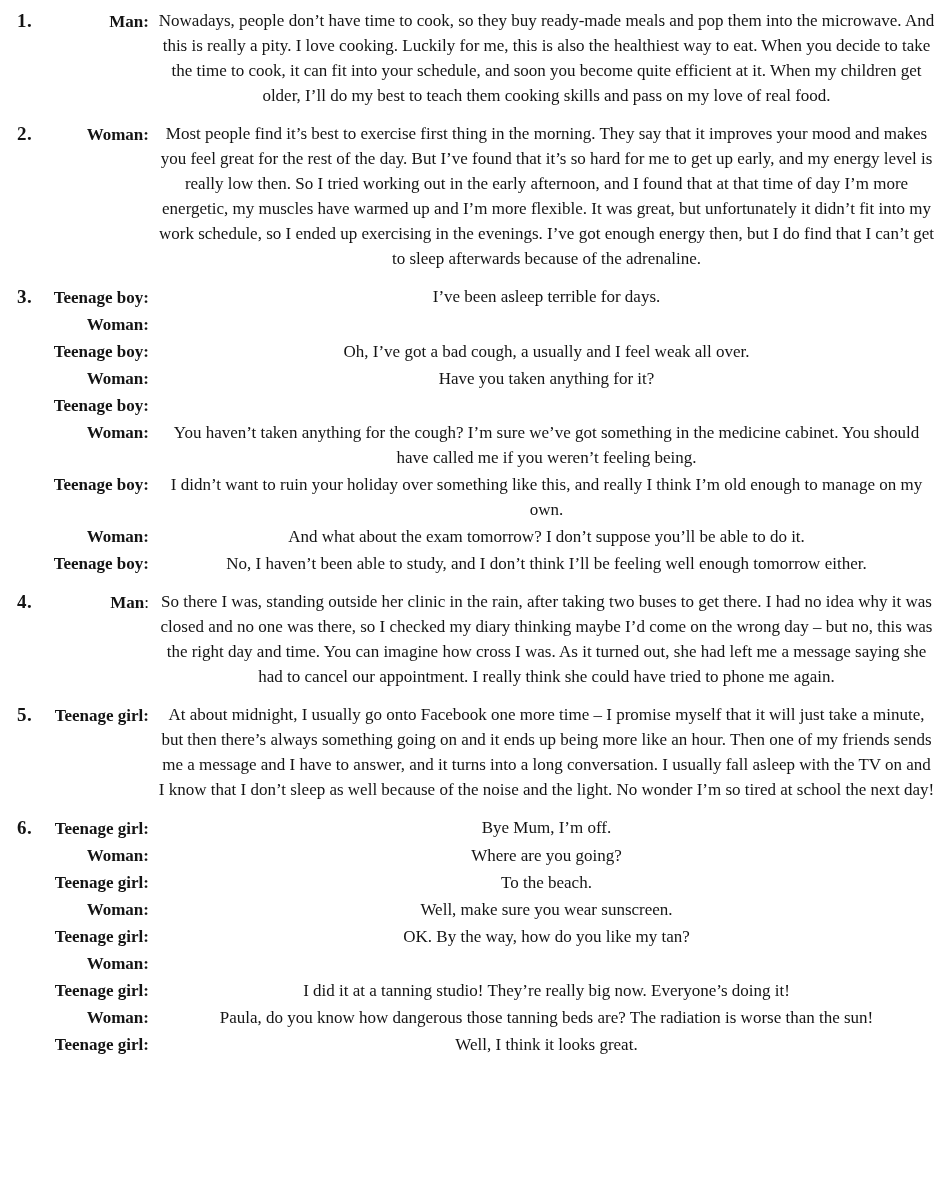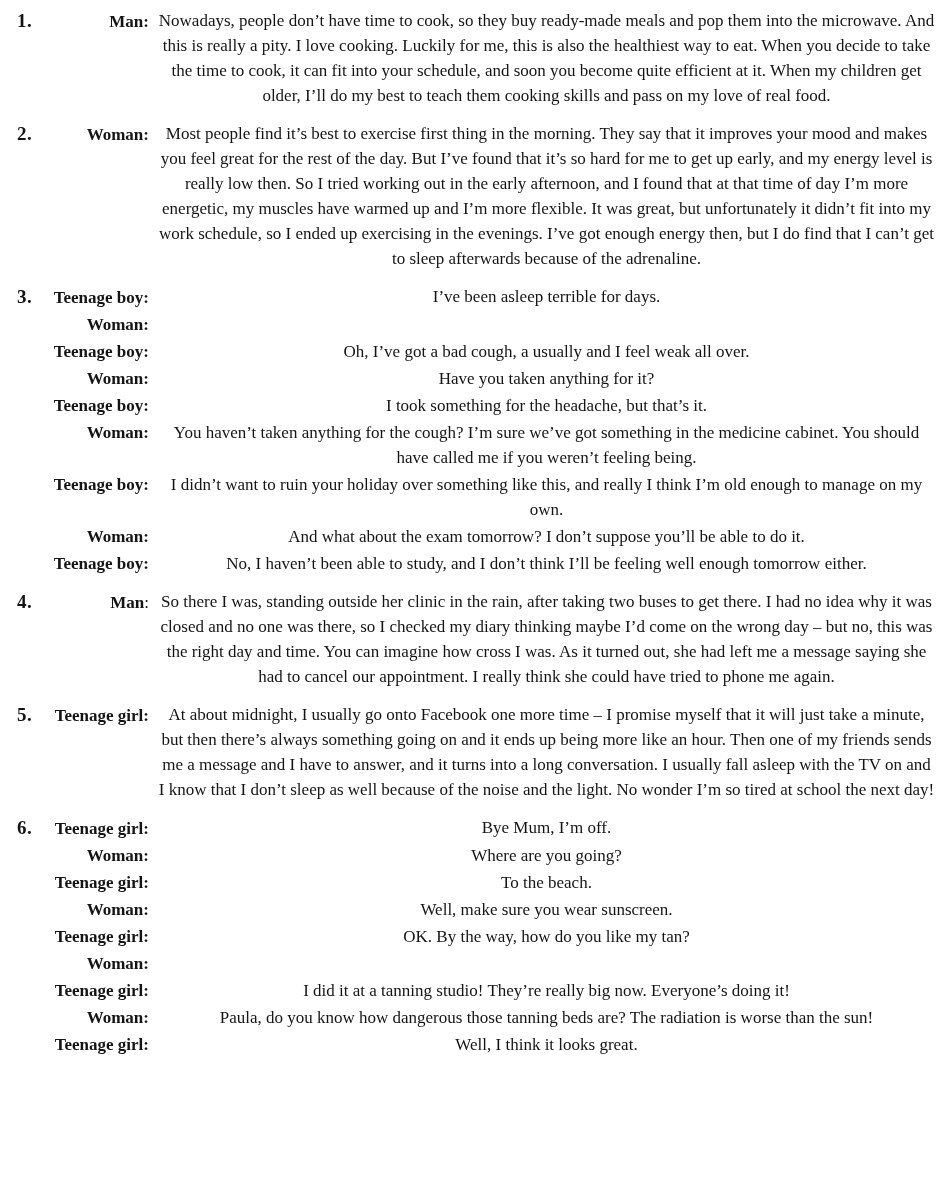--- a/index.html
+++ b/index.html
@@ -97,21 +97,20 @@
             <span class="num"></span>
             <span class="speaker"><span>Woman</span><span class="colon">:</span></span>
           </div>
     <div class="text">Have you taken anything for it?</div>
   </div>
         <div class="turn">
     <div class="label-cell">
             <span class="num"></span>
             <span class="speaker"><span>Teenage boy</span><span class="colon">:</span></span>
           </div>
-    <div class="text">I took something for the headache, but that’s it.</div>
   </div>
         <div class="turn">
     <div class="label-cell">
             <span class="num"></span>
             <span class="speaker"><span>Woman</span><span class="colon">:</span></span>
           </div>
     <div class="text">You haven’t taken anything for the cough? I’m sure we’ve got something in the medicine cabinet. You should have called me if you weren’t feeling being.</div>
   </div>
         <div class="turn">
     <div class="label-cell">

